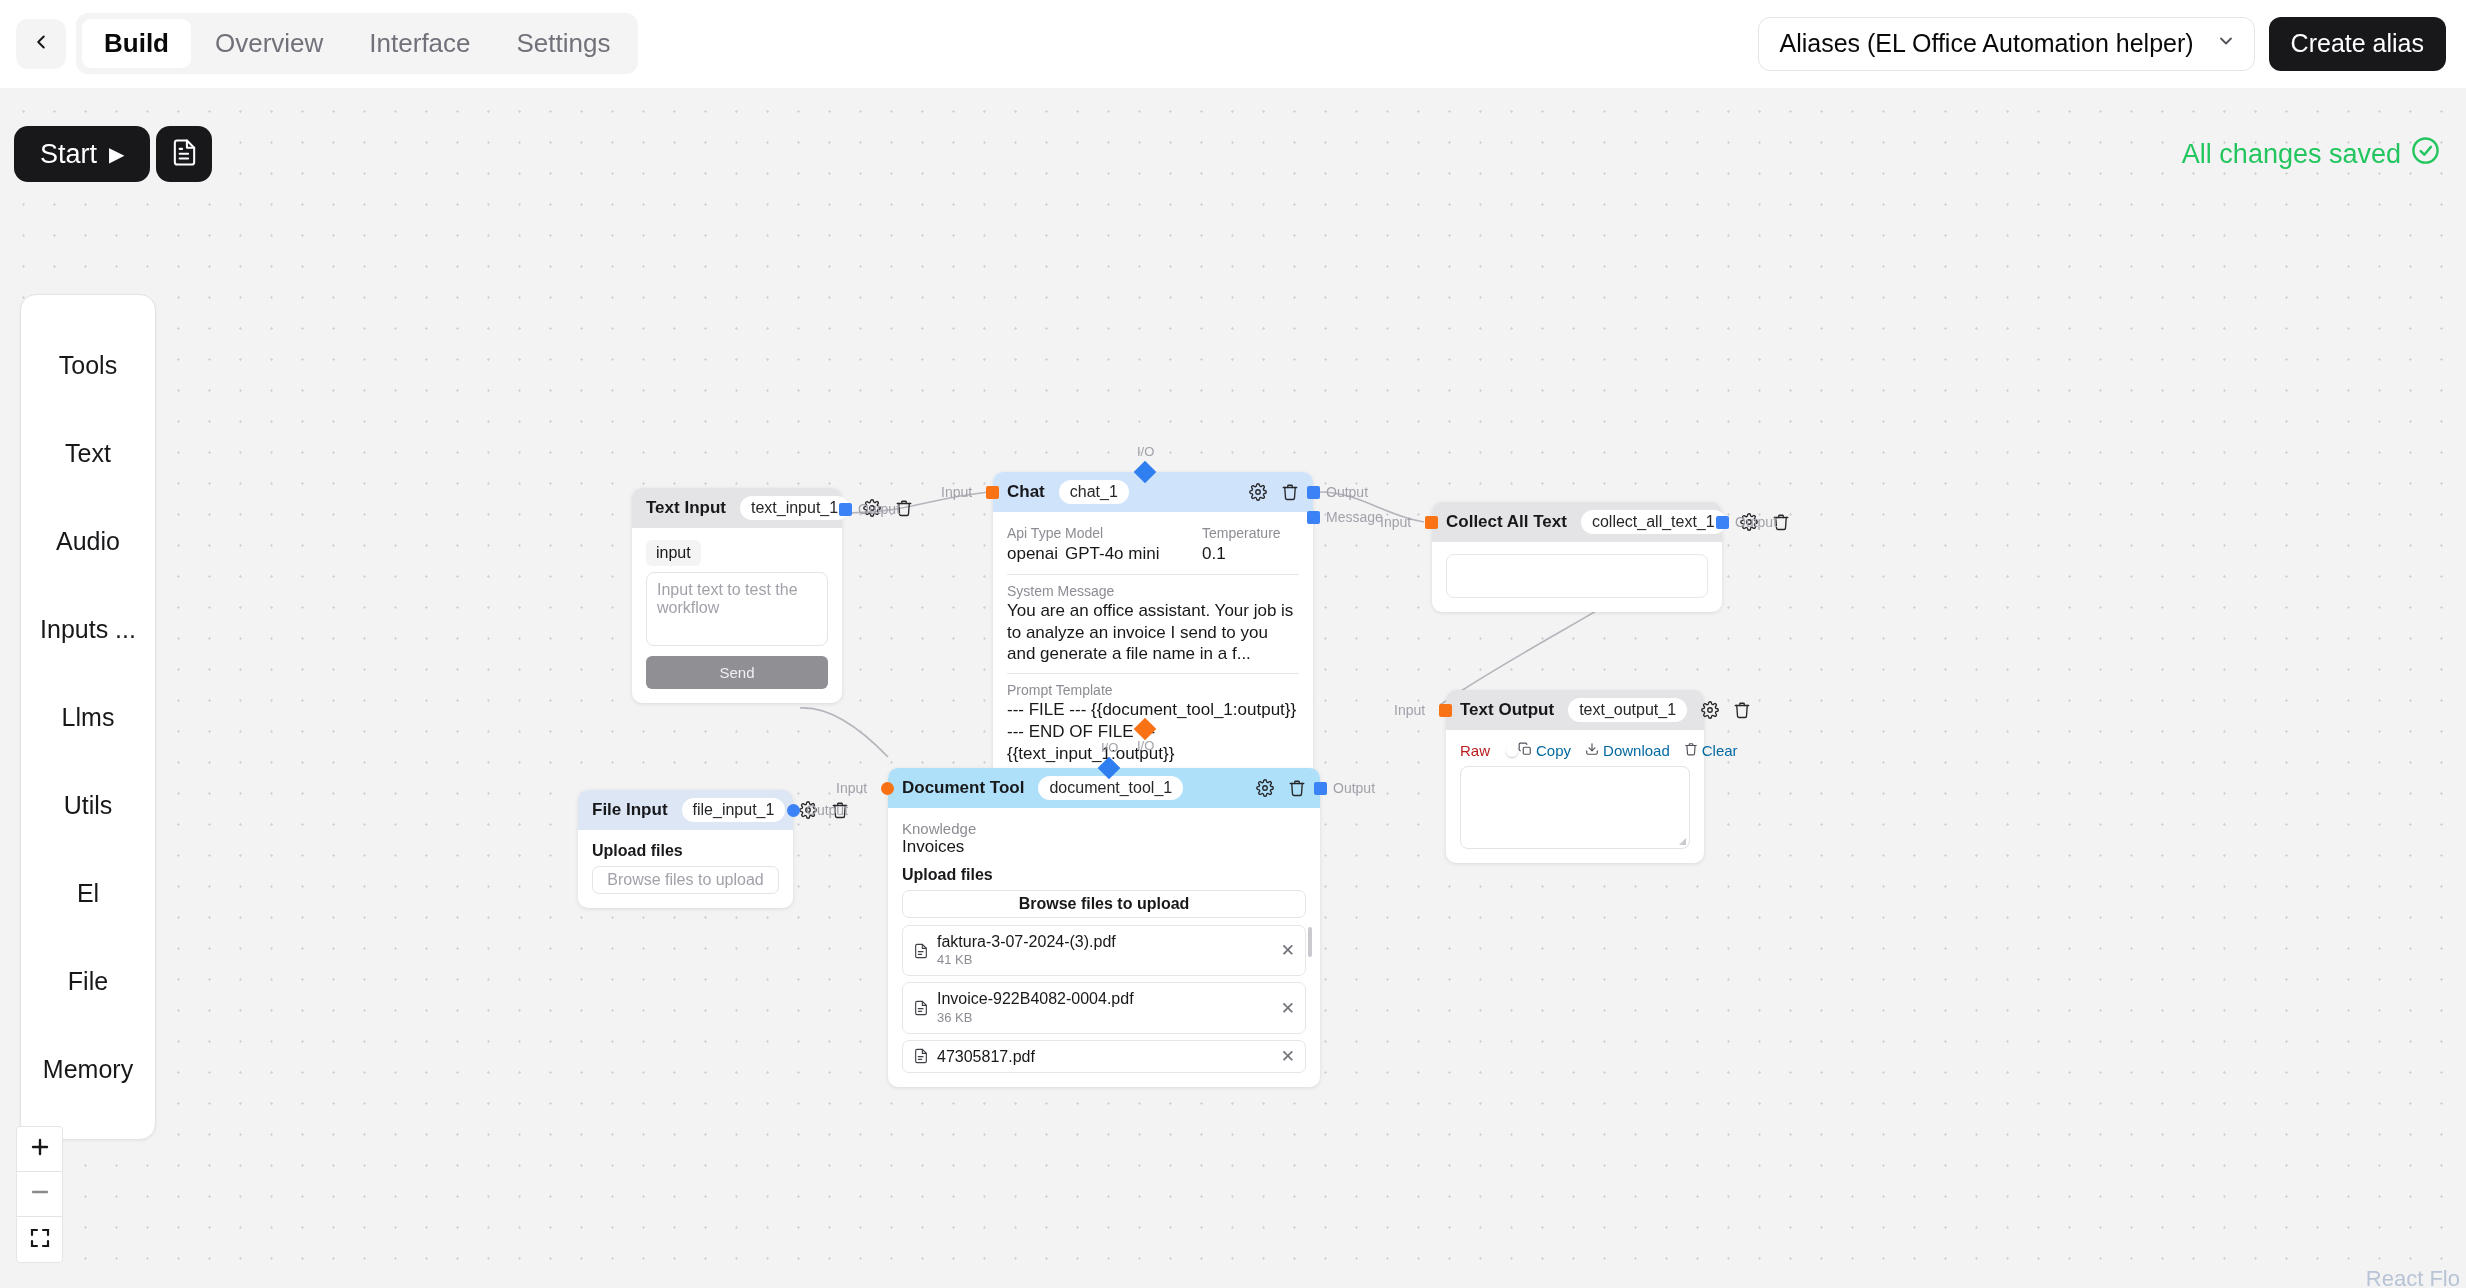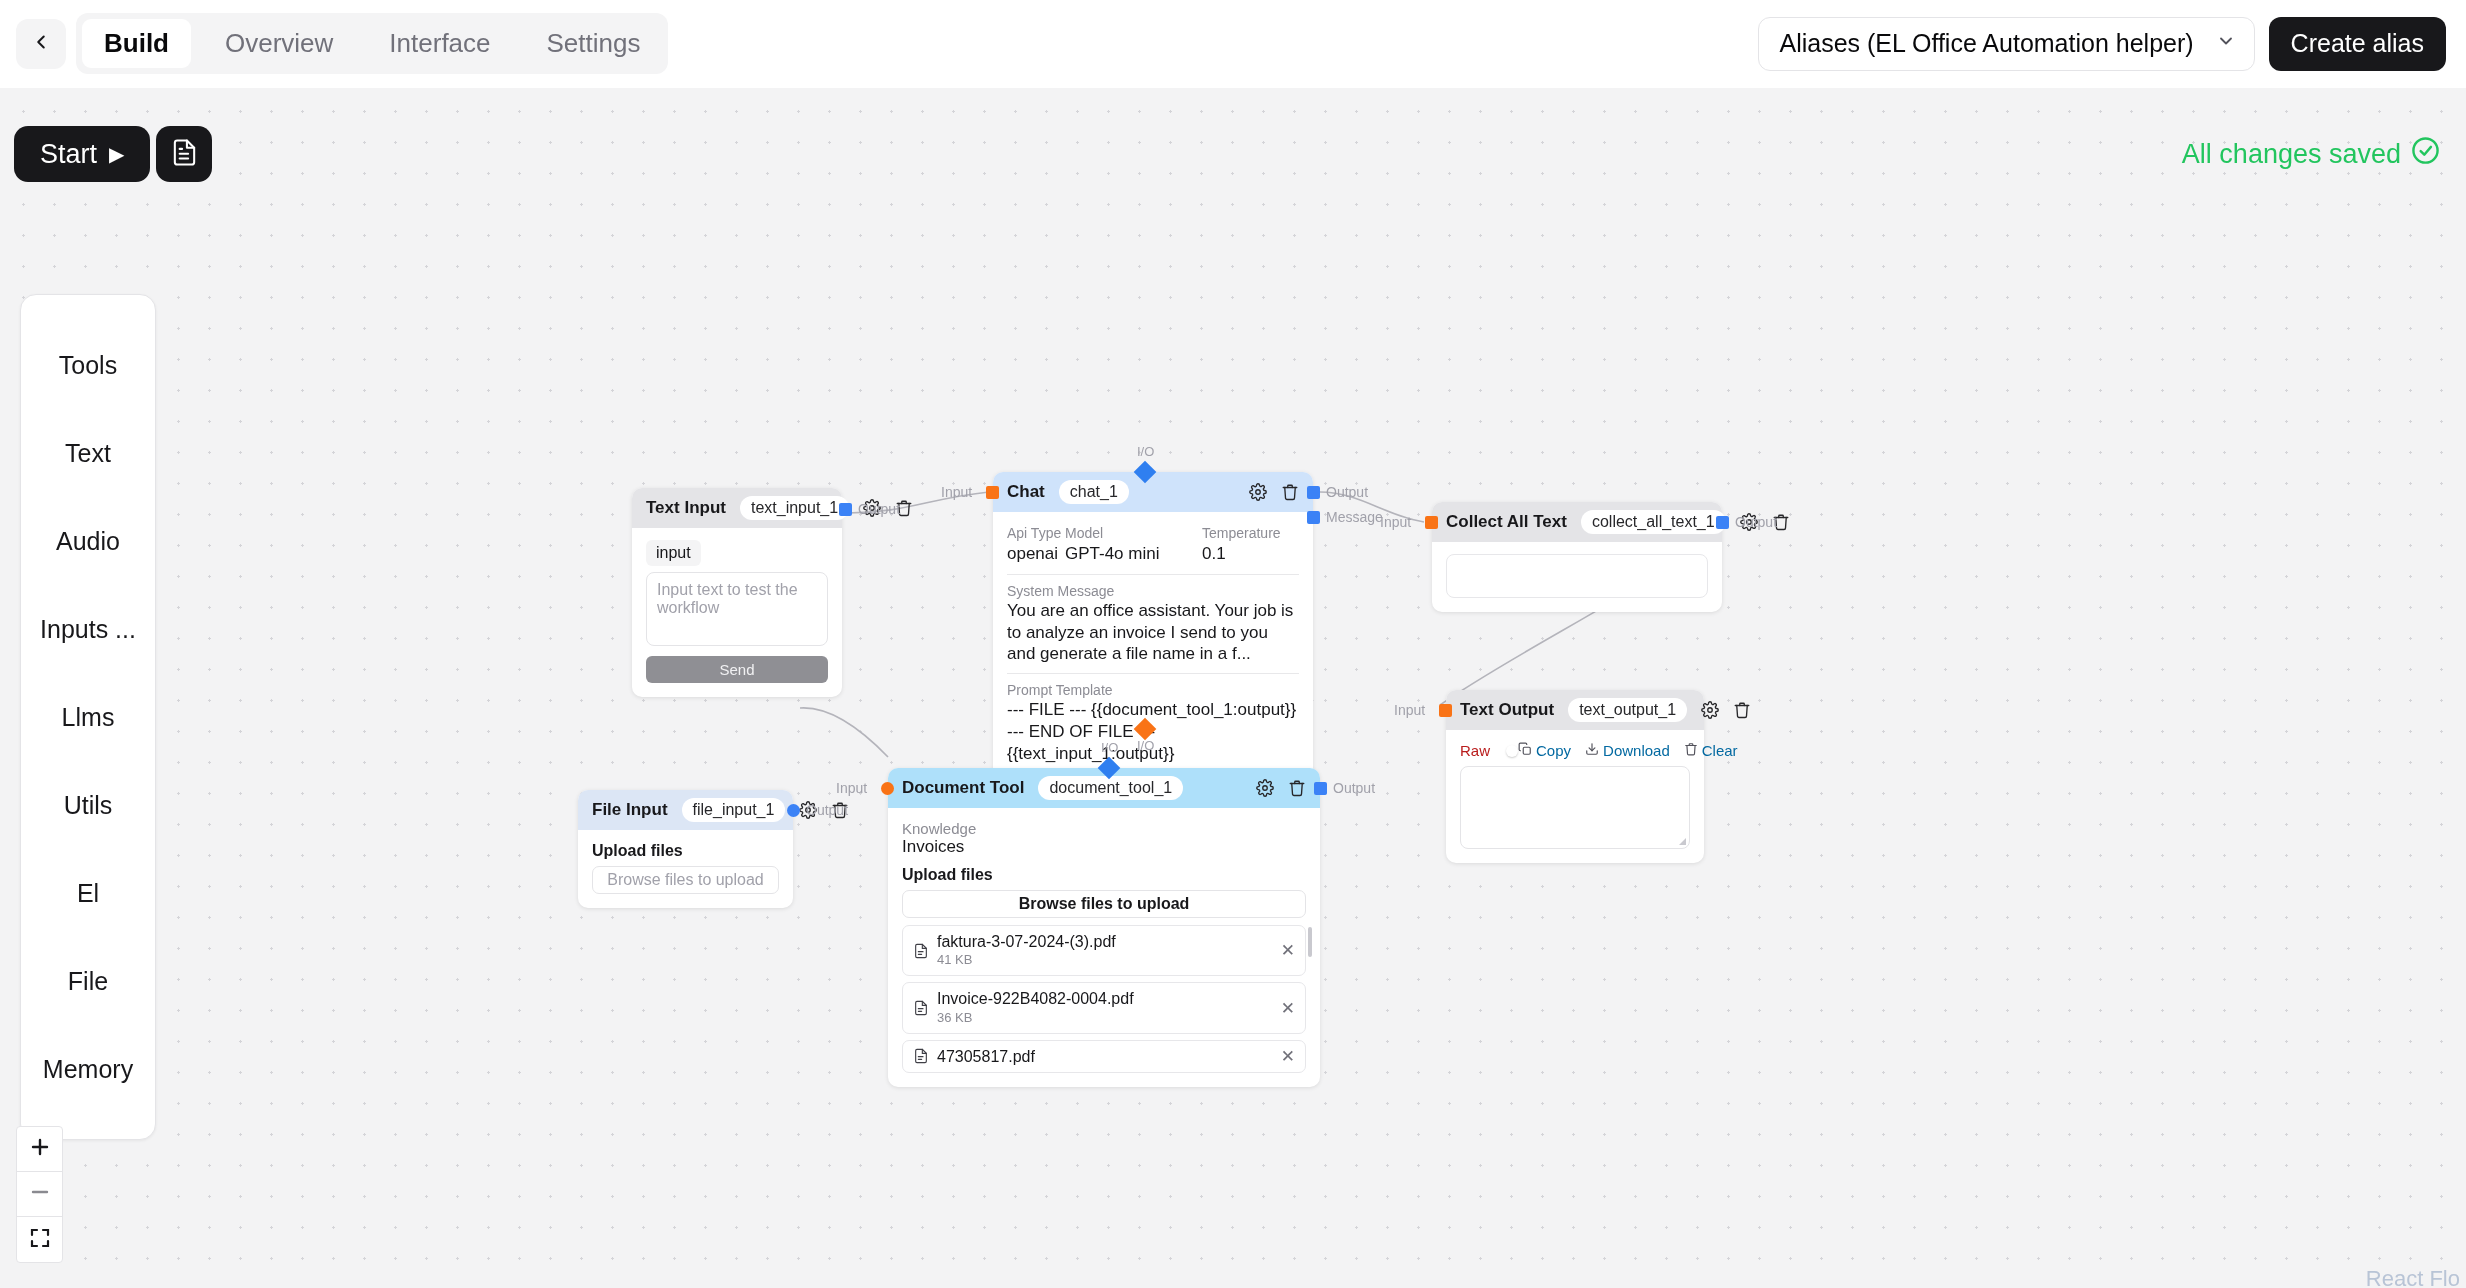--- a/index.html
+++ b/index.html
@@ -19,21 +19,21 @@
   }
   .topbar-left { display: flex; align-items: center; padding-left: 16px; gap: 10px; }
   .back-btn {
     width: 50px; height: 50px; border-radius: 12px; background: #f4f4f5;
     display: flex; align-items: center; justify-content: center;
     cursor: pointer;
   }
   .back-btn svg { width: 22px; height: 22px; }
   .tabs {
     display: flex; align-items: center; background: #f4f4f5;
-    border-radius: 12px; padding: 6px; gap: 12px; text-align: right;
+    border-radius: 12px; padding: 6px; gap: 2px; text-align: right;
   }
   .tab {
     font-size: 26px; color: #71717a; padding: 9px 22px;
     border-radius: 9px; cursor: pointer; white-space: nowrap;
   }
   .tab.active { background: #ffffff; color: #09090b; font-weight: bold; }
 
   .topbar-right {
     margin-left: auto; display: flex; align-items: center; gap: 14px;
     padding-right: 20px;
@@ -166,21 +166,21 @@
   
   .field-chip {
     display: inline-block; font-size: 16px; color: #18181b;
     background: #f4f4f5; border-radius: 6px; padding: 4px 10px; margin-bottom: 6px;
   }
   .textarea-box {
     border: 1px solid #e4e4e7; border-radius: 8px; background: #fff;
     height: 74px; padding: 8px 10px; font-size: 16px; color: #a1a1aa;
   }
   .send-btn {
-    margin-top: 10px; height: 27px; border-radius: 6px; background: #8f8f94;
+    margin-top: 10px; height: 33px; border-radius: 6px; background: #8f8f94;
     color: #f1f1f3; font-size: 15px; display: flex; align-items: center;
     justify-content: center; cursor: pointer;
   }
 
   
   .kv-row { display: flex; gap: 0; padding-bottom: 8px; }
   .kv { display: flex; flex-direction: column; }
   .kv-label { font-size: 14px; color: #8c8c94; line-height: 1.35; }
   .kv-value { font-size: 17px; color: #18181b; line-height: 1.35; }
   .sep { height: 1px; background: #e8e8ea; margin: 0 0 8px 0; }

